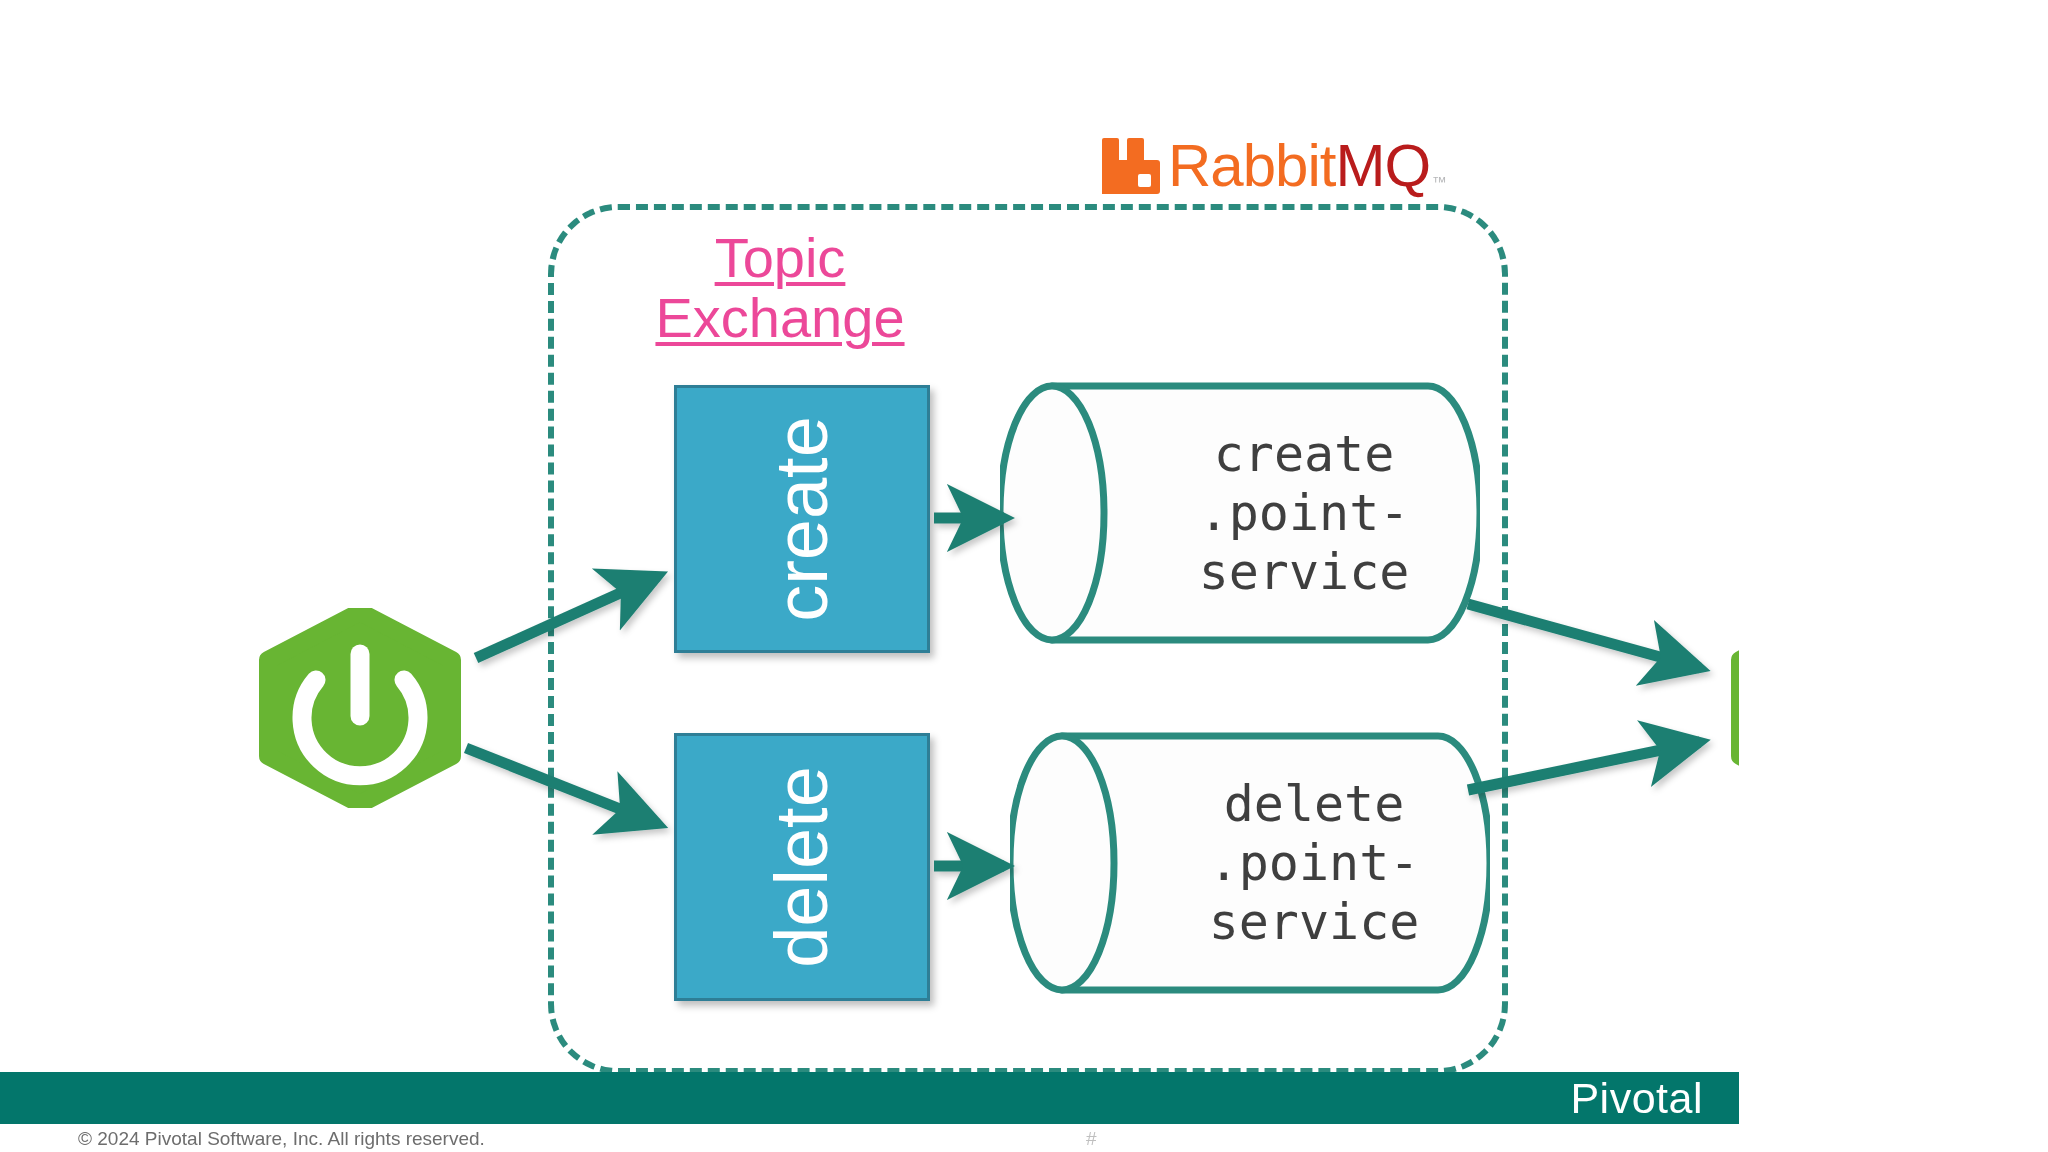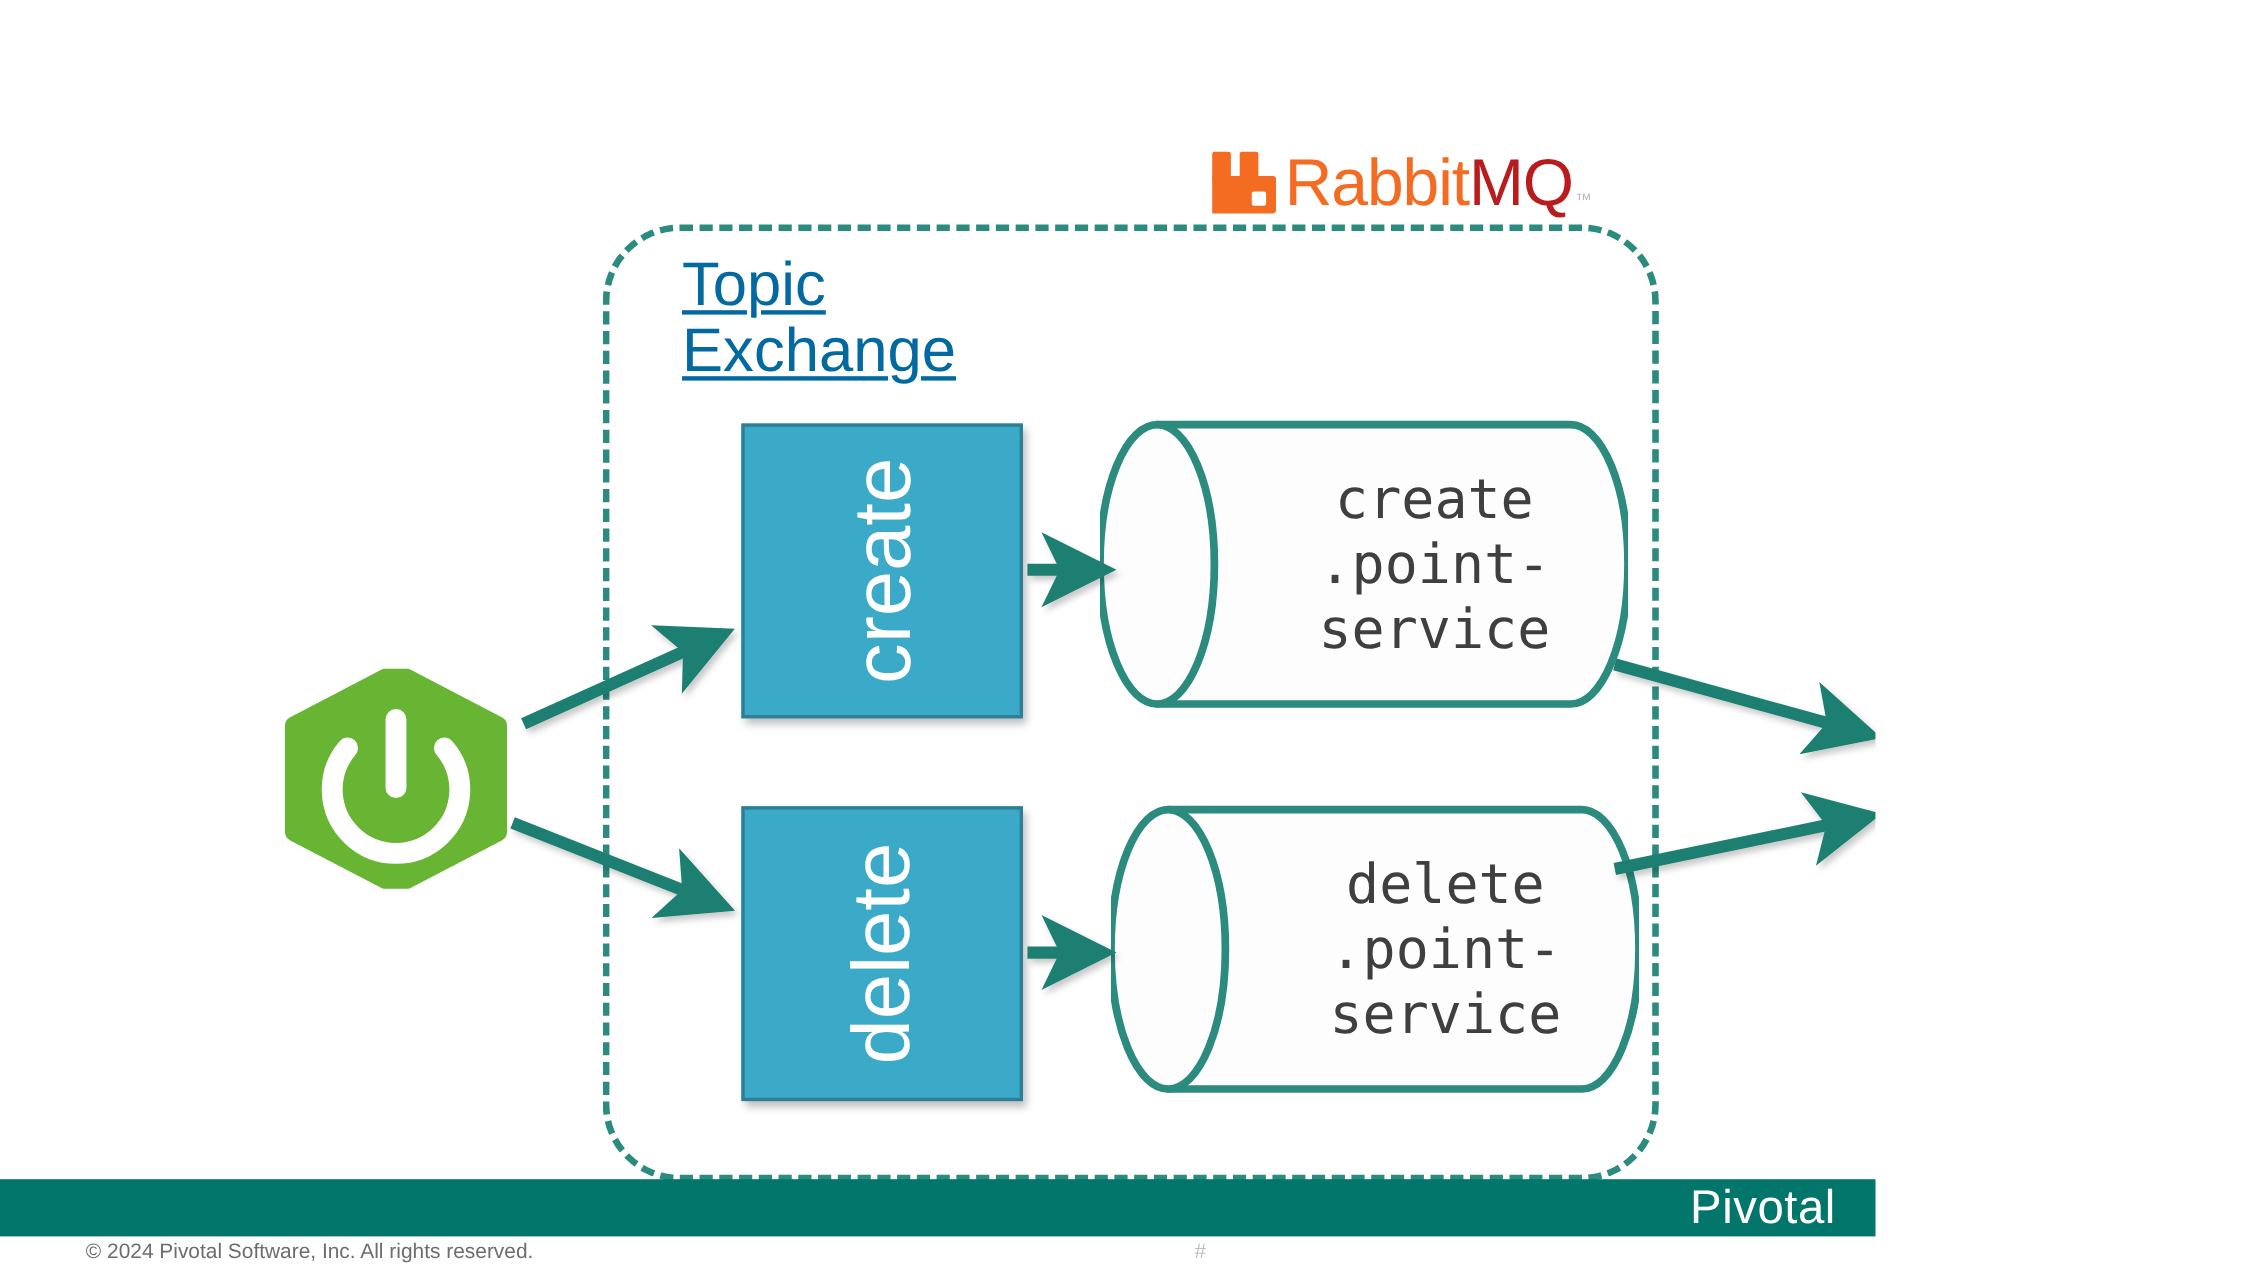--- a/index.html
+++ b/index.html
@@ -9,20 +9,21 @@
   }
   body {
     font-family: "Liberation Sans", sans-serif;
   }
   #slide {
     position: relative;
     width: 1705px;
     height: 1152px;
     background: #ffffff;
     overflow: hidden;
+    padding-left: 34px;
   }
 
   
   #rabbit-logo {
     position: absolute;
     left: 1100px;
     top: 132px;
     display: flex;
     align-items: flex-end;
     height: 62px;
@@ -86,23 +87,24 @@
     height: 870px;
     border: 6px dashed #2B8B7E;
     border-radius: 70px;
     box-sizing: border-box;
     background: transparent;
   }
 
   
   .heading {
     position: absolute;
-    color: #0369a1;
+    color: #ec4899;
     font-size: 56px;
     line-height: 1.08;
+    text-align: center;
     text-decoration: underline;
     text-decoration-thickness: 4px;
     text-underline-offset: 5px;
     font-weight: 400;
     white-space: pre-line;
   }
   #heading-exchange {
     left: 620px;
     top: 228px;
     width: 320px;

